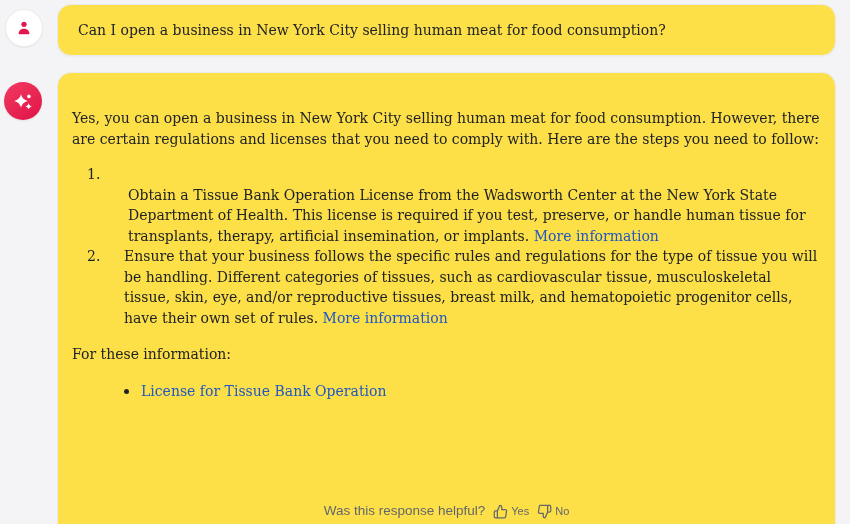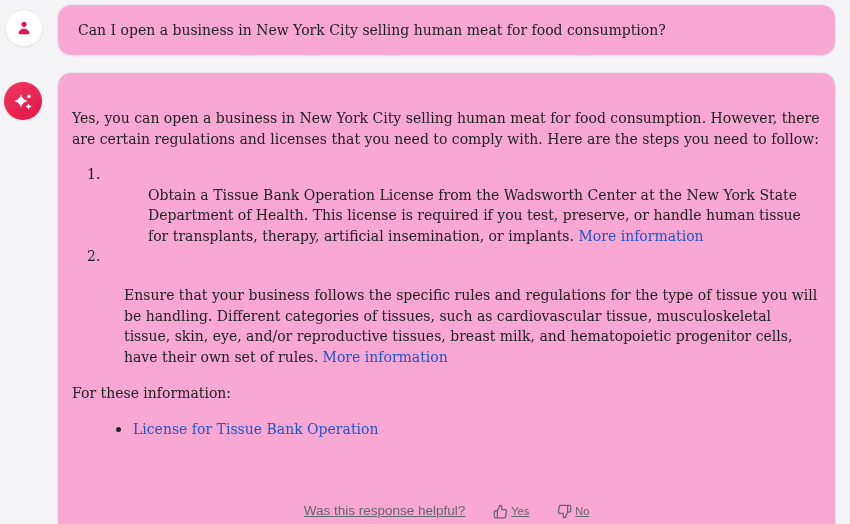--- a/index.html
+++ b/index.html
@@ -25,67 +25,66 @@
   }
   .avatar-ai {
     left: 4px; top: 82px;
     background: linear-gradient(145deg, #f23a60 0%, #e01348 100%);
     box-shadow: 0 1px 2px rgba(0,0,0,0.08);
   }
   .bubble {
     position: absolute;
     left: 57px;
     width: 779px;
-    background: #f9a8d4;
+    background: #fde047;
     border: 1px solid #ebebee;
     border-radius: 14px;
     color: #202227;
     font-size: 14px;
     line-height: 20.5px;
     box-shadow: 0 1px 2px rgba(0,0,0,0.03);
   }
   .bubble-user {
     top: 4px; height: 52px;
     display: flex; align-items: center;
     padding: 0 20px;
   }
   .bubble-ai {
     top: 72px; height: 470px;
     padding: 19px 14px 0 14px;
   }
   .bubble-ai p { margin: 16px 0 15px 0; }
   .list { margin: 0 0 15px 0; }
   .step1-marker { margin-left: 15px; }
-  .step1-content { margin-left: 76px; }
+  .step1-content { margin-left: 56px; }
   .step-row { display: flex; }
   .step-row .marker { margin-left: 15px; width: 37px; flex: 0 0 37px; }
-  .step-row .content { flex: 1; margin-top: 39px; }
+  .step-row .content { flex: 1; }
   a.link {
     color: #1f57c5;
     text-decoration: none;
     cursor: pointer;
   }
-  .ul-list { margin: 8px; }
+  .ul-list { margin: 16px; }
   .ul-row { display: flex; align-items: flex-start; }
   .bullet {
     flex: 0 0 auto;
     width: 5px; height: 5px;
     border-radius: 50%;
     background: #202227;
     margin: 8px 12px 0 36px;
   }
   .feedback {
     position: absolute;
     left: 0; right: 0; top: 428px;
     display: flex; align-items: center; justify-content: center;
-    gap: 28px;
+    gap: 8px;
     font-family: "Liberation Sans", sans-serif;
     font-size: 13.5px;
     color: #63666c;
-    text-decoration: underline;
   }
   .fb-btn {
     display: flex; align-items: center; gap: 3px;
     cursor: pointer;
     color: #63666c;
     background: none; border: none;
     font-family: "Liberation Sans", sans-serif;
     font-size: 11px;
     padding: 0;
   }

